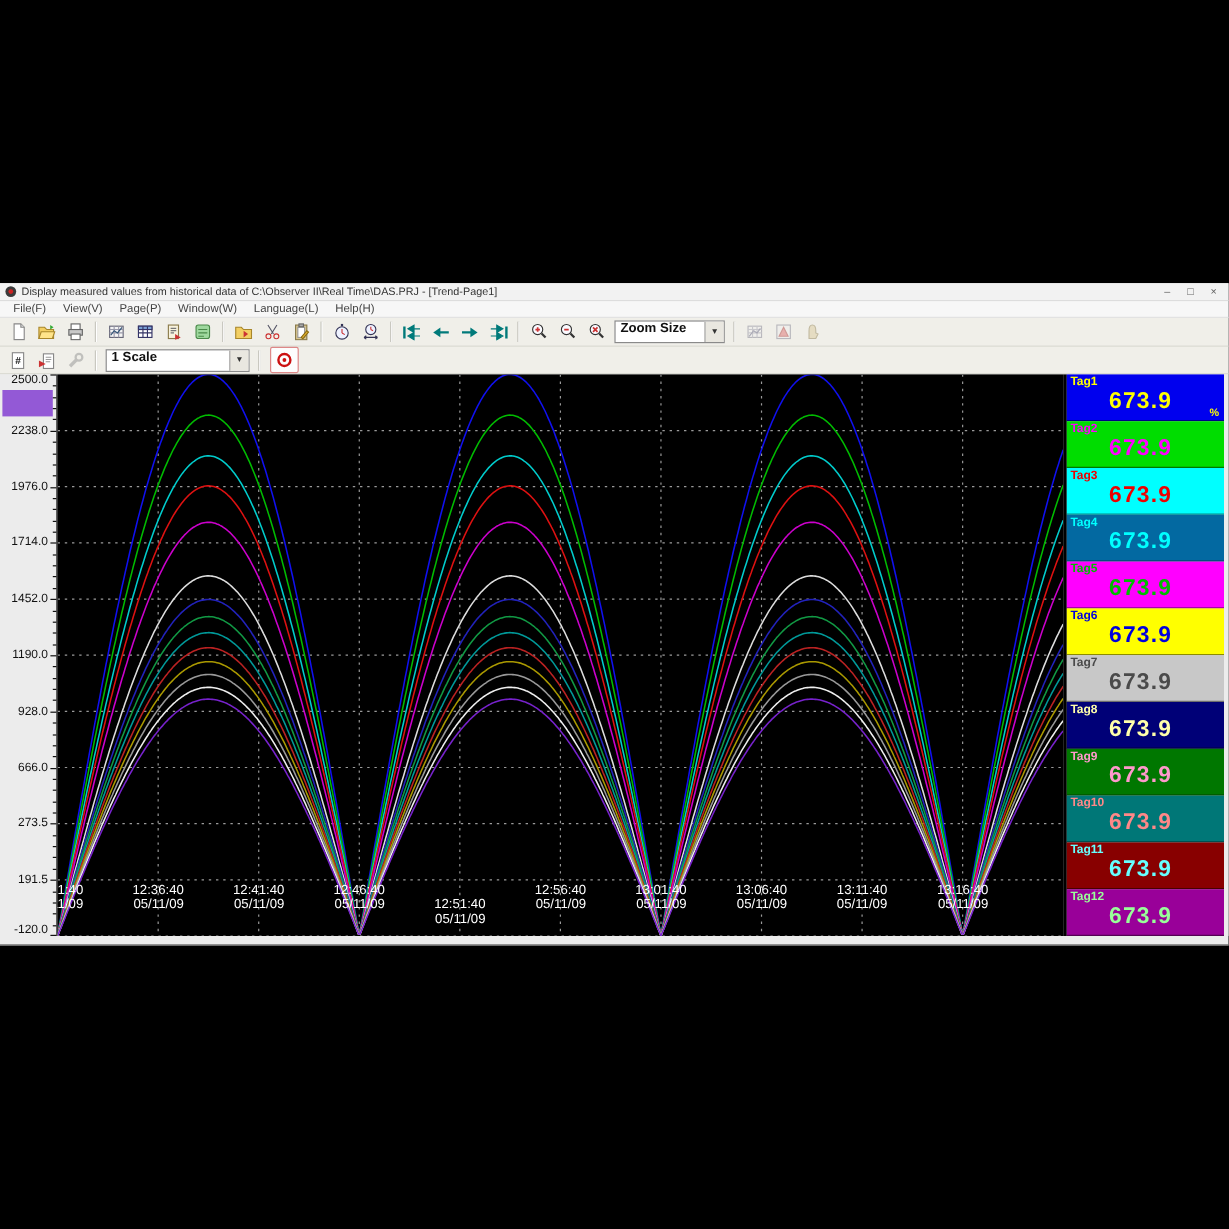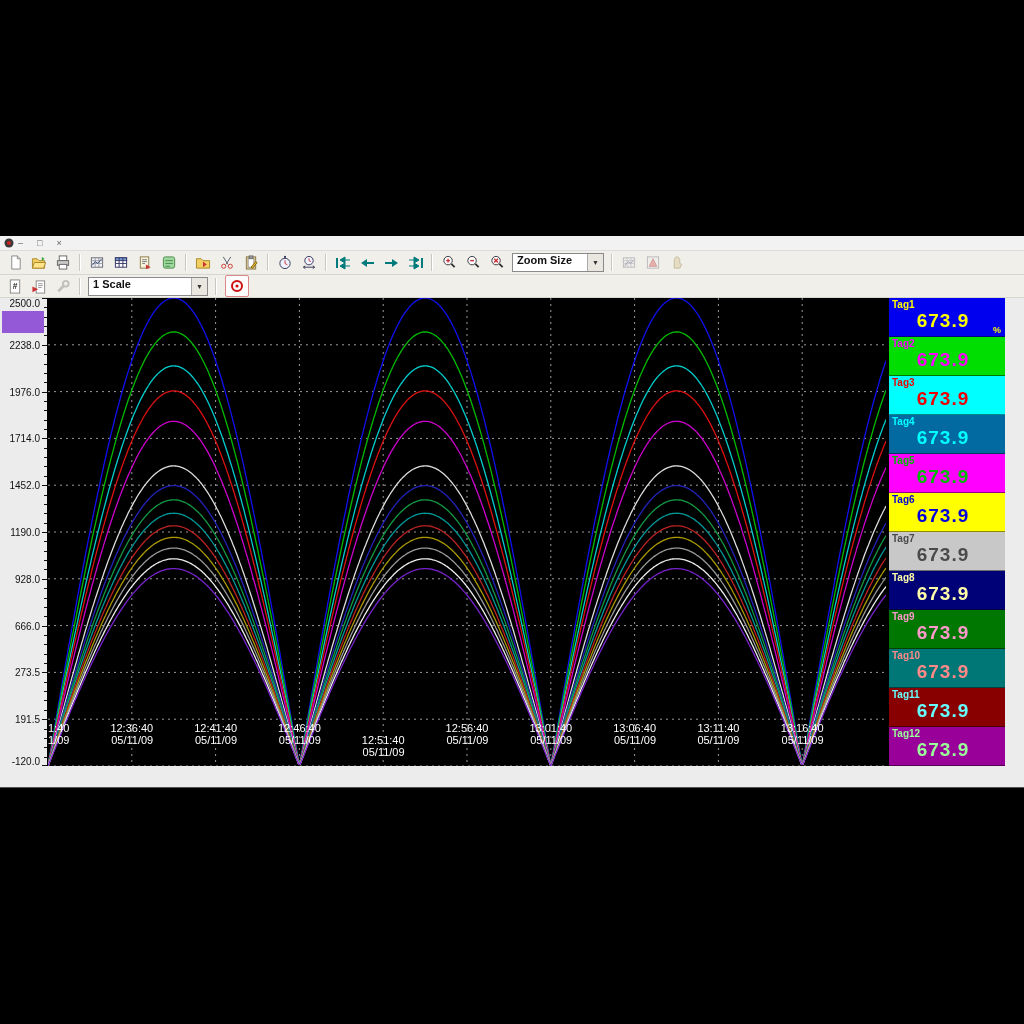--- a/index.html
+++ b/index.html
@@ -41,21 +41,21 @@
   .ylab{position:absolute;right:7px;transform:translateY(-50%);font-size:10px;color:#111;
         white-space:nowrap;}
   .ytick{position:absolute;right:0;height:1px;background:#111;}
   .swatch{position:absolute;left:2px;top:13px;width:42px;height:22px;}
   .plot{position:relative;width:838px;height:468px;background:#000;overflow:hidden;flex:0 0 auto;}
   .plot svg{position:absolute;left:0;top:0;}
   .xlab{position:absolute;transform:translateX(-50%);text-align:right;color:#fff;
         font-size:11px;line-height:12px;white-space:nowrap;}
   .gap{width:3px;height:468px;background:#000;flex:0 0 auto;}
   
-  .tagpanel{width:116px;height:468px;flex:0 0 auto;display:flex;flex-direction:column;}
+  .tagpanel{width:131px;height:468px;flex:0 0 auto;display:flex;flex-direction:column;}
   .tagrow{position:relative;flex:1;border-bottom:1px solid rgba(0,0,0,.45);}
   .tagname{position:absolute;left:3px;top:1px;font-size:10px;font-weight:bold;}
   .tagval{position:absolute;left:0;right:8px;top:12px;text-align:center;font-size:19px;
           font-weight:bold;letter-spacing:1px;}
   .tagunit{position:absolute;right:4px;bottom:1px;font-size:9px;font-weight:bold;}
   
   .statusbar{height:11px;background:#f0f0f0;display:flex;border-top:1px solid #cfcfcf;}
   .stsec{border-right:1px solid #c3c3c3;font-size:8.5px;color:#333;padding:0 3px;
          line-height:11px;white-space:nowrap;overflow:hidden;}
 </style>
@@ -63,27 +63,36 @@
 <body>
 
 <div class="screen">
   <div class="window">
 
     <div class="titlebar">
       <svg class="appicon" viewBox="0 0 10 10">
         <circle cx="5" cy="5" r="4.5" fill="#3a3a3a"></circle>
           <circle cx="5" cy="5" r="2" fill="#cc2222"></circle>
       </svg>
+      <span class="title">Display measured values from historical data of C:\Observer II\Real Time\DAS.PRJ - [Trend-Page1]</span>
       <span class="winbtns">
         <span class="winbtn">–</span>
         <span class="winbtn">□</span>
         <span class="winbtn">×</span>
       </span>
     </div>
 
+    <div class="menubar" id="menubar">
+        <span class="menuitem">File(F)</span>
+        <span class="menuitem">View(V)</span>
+        <span class="menuitem">Page(P)</span>
+        <span class="menuitem">Window(W)</span>
+        <span class="menuitem">Language(L)</span>
+        <span class="menuitem">Help(H)</span>
+      </div>
 
     <div class="toolbar tb1">
       <span class="tbtn">
         <svg width="15" height="15" viewBox="0 0 16 16">
             <path d="M4 1h6l3 3v11H4z" fill="#fff" stroke="#888"></path>
             <path d="M10 1v3h3" fill="#ddd" stroke="#888"></path>
           </svg>
         </span>
       <span class="tbtn">
         <svg width="16" height="15" viewBox="0 0 16 16">

